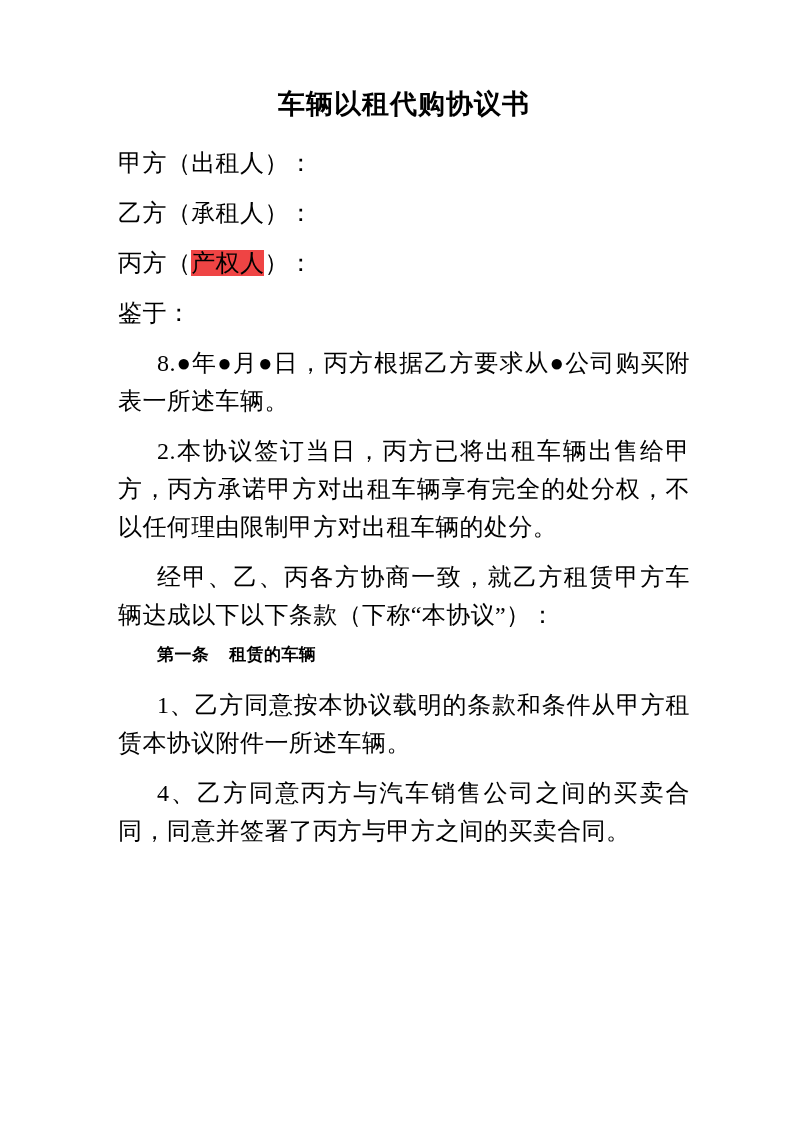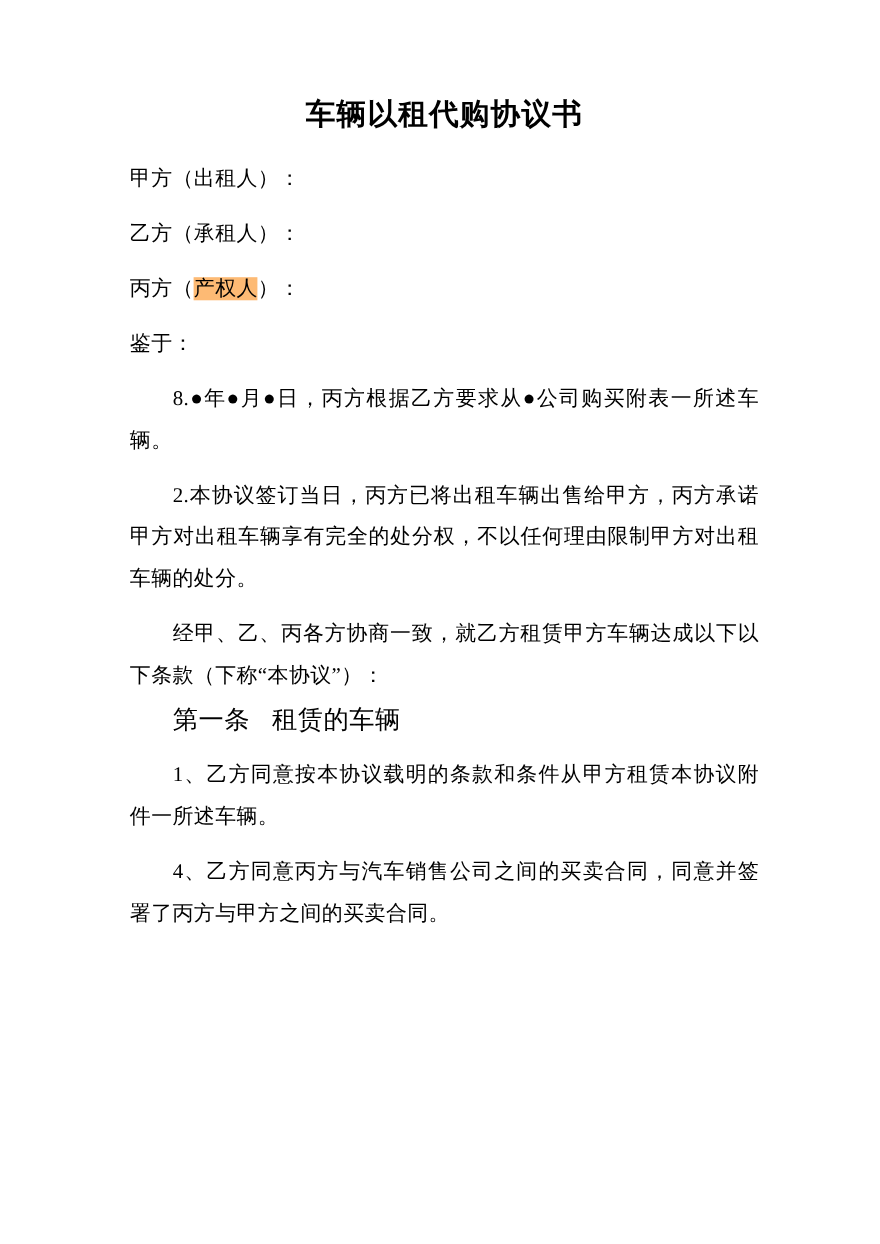--- a/index.html
+++ b/index.html
@@ -24,43 +24,43 @@
   }
   .doc-title {
     text-align: center;
     font-size: 27px;
     font-weight: bold;
     letter-spacing: 1px;
     margin: 0 0 22px 0;
     font-family: "Liberation Serif", "DejaVu Serif", serif;
   }
   .para {
-    font-size: 19px;
+    font-size: 24px;
     line-height: 38px;
     margin: 12px 0 2px 0;
     text-align: justify;
     letter-spacing: 0.4px;
   }
   .indent {
     text-indent: 39px;
   }
   .heading {
-    font-size: 23px;
+    font-size: 17px;
     line-height: 38px;
-    font-weight: normal;
+    font-weight: bold;
     text-indent: 39px;
     margin: 0 0 2px 0;
     letter-spacing: 0.4px;
   }
   .heading .gap {
     display: inline-block;
     width: 20px;
   }
   .hl {
-    background: #fdba74;
+    background: #ef4444;
   }
 </style>
 </head>
 <body>
 
 <div class="page">
 
   <h1 class="doc-title">车辆以租代购协议书</h1>
 
   <p class="para">甲方（出租人）：</p>

